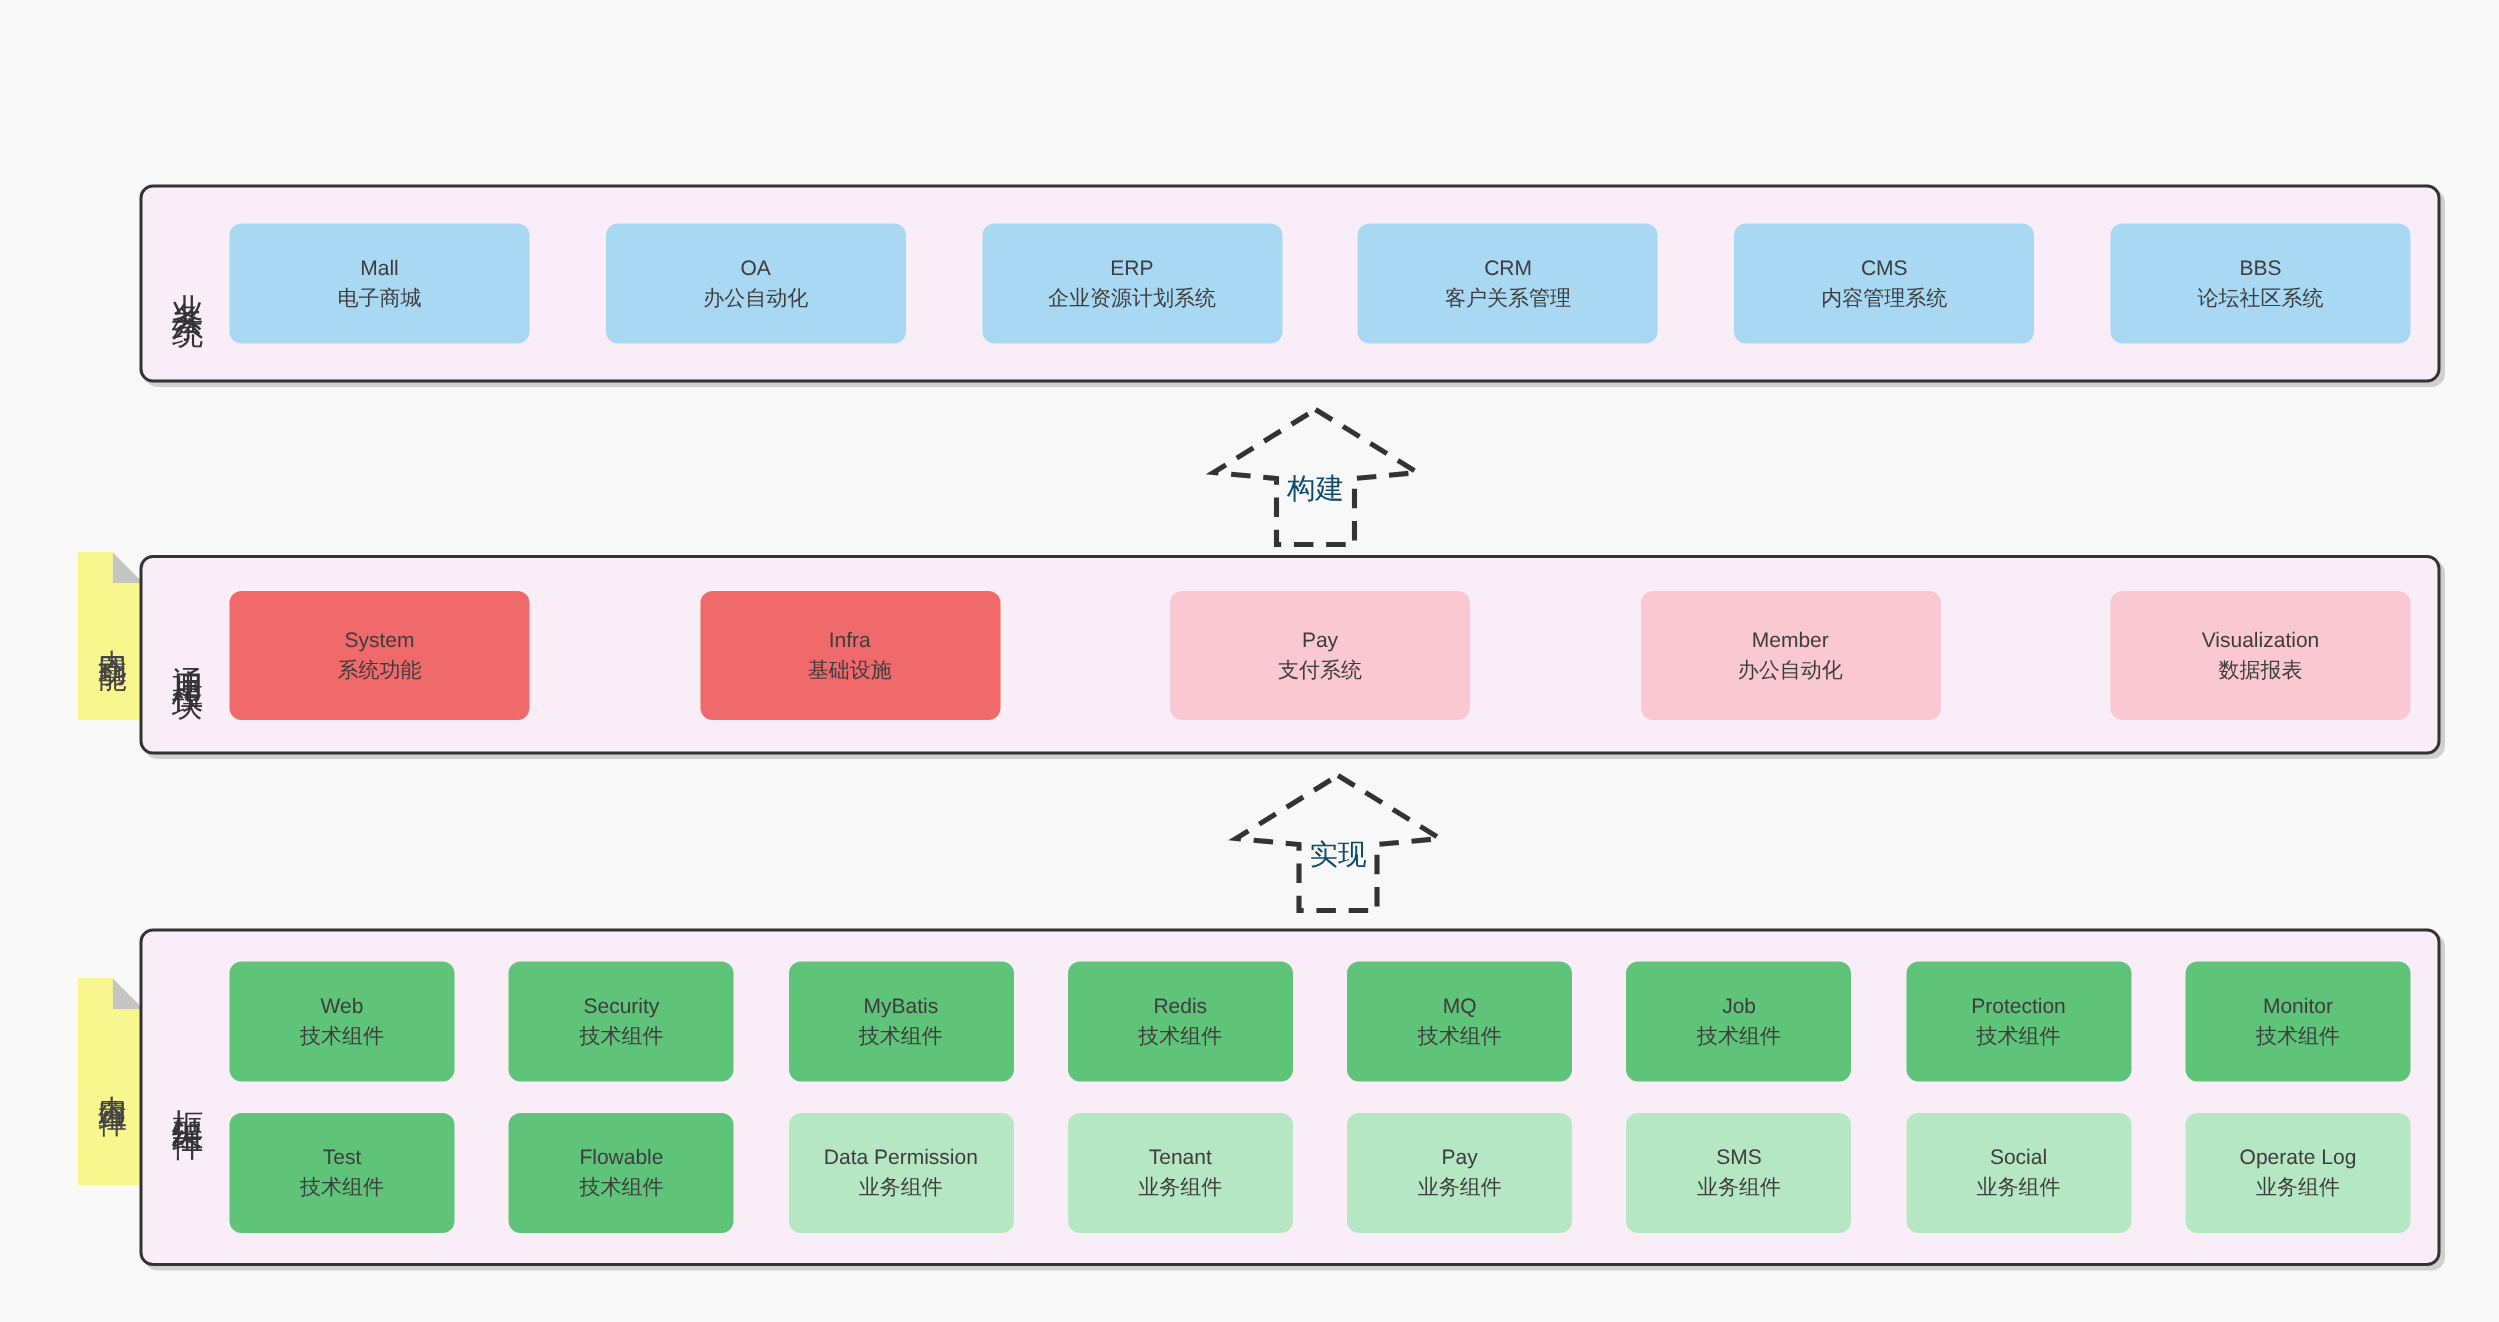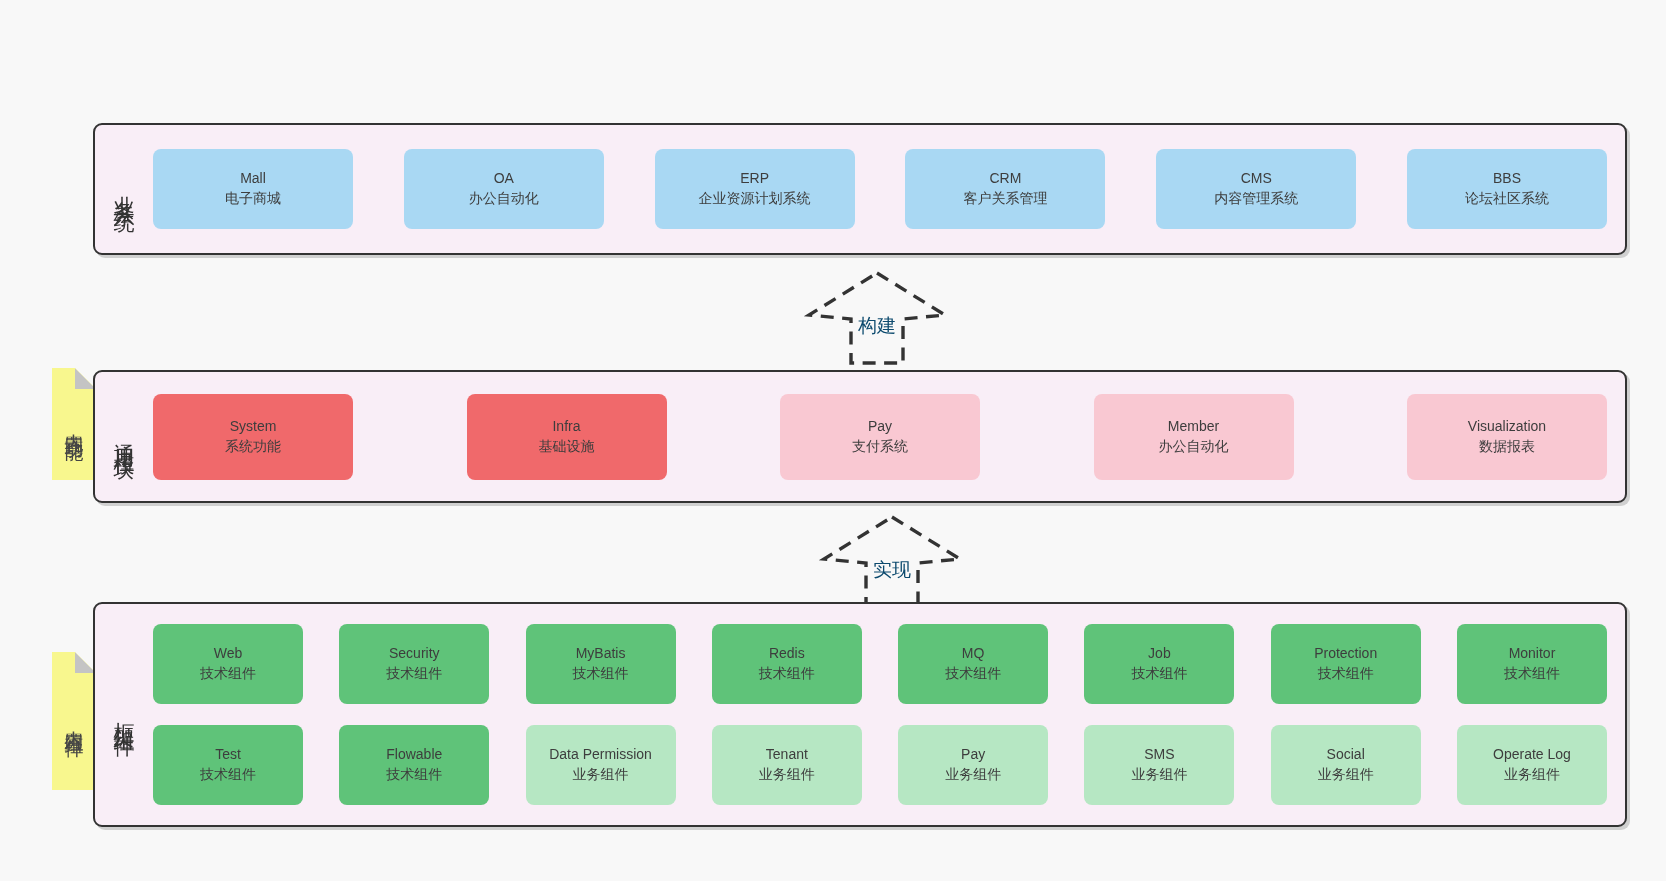--- a/index.html
+++ b/index.html
@@ -20,21 +20,21 @@
     background:var(--panel_bg,#f9eef7);
     border:2px solid var(--panel_border,#333);
     border-radius:9px;
     box-shadow:3px 3px 0 rgba(0,0,0,.16);
     display:flex;
     box-sizing:border-box;
     z-index:1;
   }
   .layer-business{top:123px;height:132px;}
   .layer-modules{top:370px;height:133px;}
-  .layer-framework{top:602px;height:225px;}
+  .layer-framework{top:619px;height:225px;}
 
   .label-col{flex:0 0 58px;display:flex;align-items:center;justify-content:center;}
   .v-label{
     writing-mode:vertical-rl;text-orientation:upright;
     font-size:21px;letter-spacing:5px;color:#333;
   }
   .content{
     flex:1;padding-right:18px;
     display:flex;flex-direction:column;justify-content:center;gap:21px;
   }

